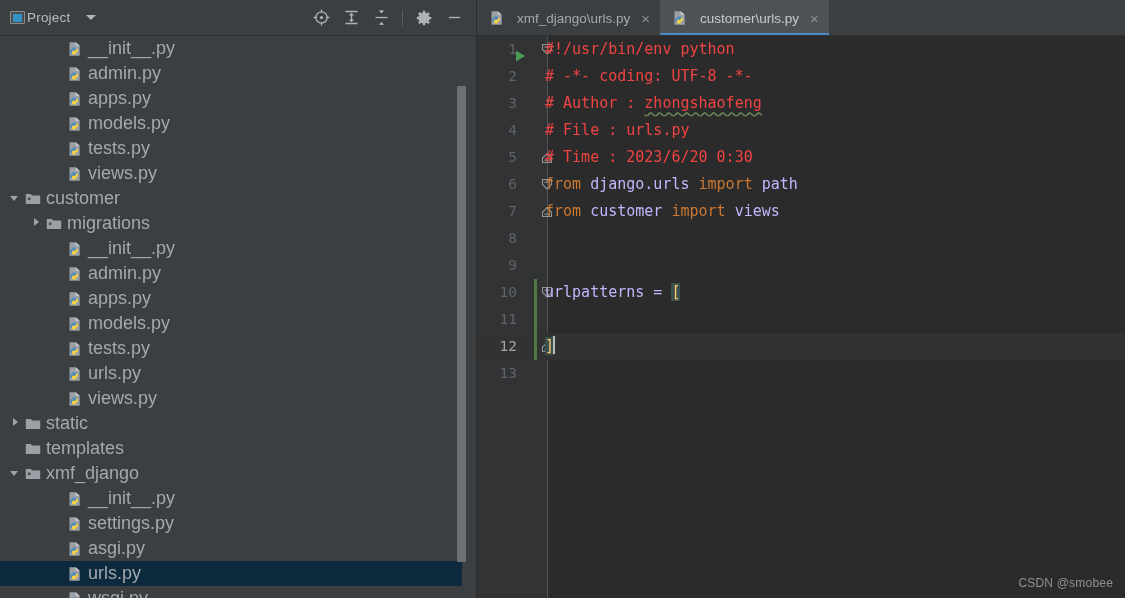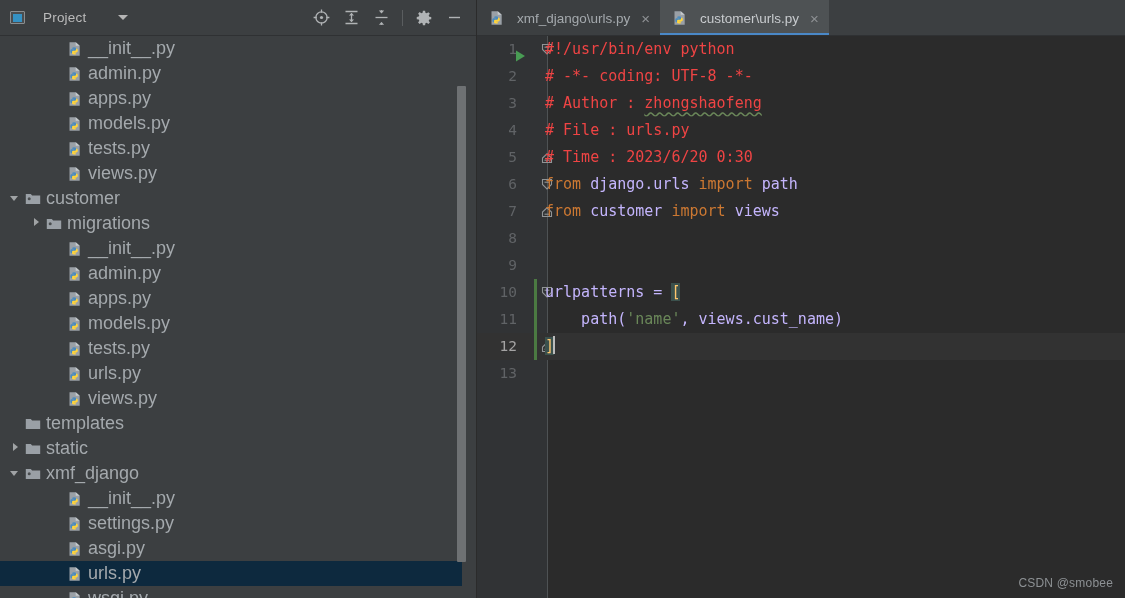--- a/index.html
+++ b/index.html
@@ -18,21 +18,21 @@
     position:absolute; left:0; top:0; width:477px; height:598px;
     background:#3c3f41;
     overflow:hidden;
   }
   #project-toolbar {
     position:relative; height:36px; width:477px;
     background:#3c3f41;
     border-bottom:1px solid #2f3133;
     display:flex; align-items:center;
   }
-  .proj-label-wrap { display:flex; align-items:center; padding-left:10px; gap:18px; }
+  .proj-label-wrap { display:flex; align-items:center; padding-left:10px; gap:2px; }
   .proj-window-icon {
     width:15px; height:13px; background:#4a4d4f; border:1px solid #8a8d8f;
     display:block; position:relative; border-radius:1px;
   }
   .proj-window-icon:after {
     content:""; position:absolute; left:2px; top:2px; right:2px; bottom:1px;
     background:#3592c4;
   }
   .proj-text { color:#bbbbbb; font-size:13.5px; letter-spacing:.2px; }
   .caret-down {
@@ -364,33 +364,33 @@
           <svg class="ficon" width="16" height="16" viewBox="0 0 16 16">
             <path d="M2.5 1.2h6.2l4.0 3.6v10.0H2.5z" fill="#9aa0a6"></path>
             <path d="M8.7 1.2l4.0 3.6H8.7z" fill="#c6cacd"></path>
             <path d="M7.0 6.3c-1.9 0-1.8 0.8-1.8 0.8v0.9h1.9v0.3H4.6s-1.3-0.15-1.3 1.9c0 2.0 1.1 1.95 1.1 1.95h0.7v-0.95s-0.04-1.1 1.05-1.1h1.9s1.0 0.02 1.0-0.97V7.3s0.15-1.0-2.05-1.0zm-1.05 0.6a0.35 0.35 0 110 0.7 0.35 0.35 0 010-0.7z" fill="#4b8bbe"></path>
             <path d="M7.15 13.5c1.9 0 1.8-0.8 1.8-0.8v-0.9H7.05v-0.3h2.5s1.3 0.15 1.3-1.9c0-2.0-1.1-1.95-1.1-1.95h-0.7v0.95s0.04 1.1-1.05 1.1h-1.9s-1.0-0.02-1.0 0.97v1.83s-0.15 1.0 2.05 1.0zm1.05-0.6a0.35 0.35 0 110-0.7 0.35 0.35 0 010 0.7z" fill="#ffd43b"></path>
           </svg>
           <span class="label">views.py</span>
         </div>
         <div class="row">
           <span style="display:inline-block;width:10px"></span>
-          <span class="arrow"></span>
-          <svg class="ficon" width="16" height="14" viewBox="0 0 16 14">
-            <path d="M0.8 2.0h5.0l1.3 1.5h8.1v8.6H0.8z" fill="#9aa0a6"></path>
-          </svg>
-          <span class="label">templates</span>
-        </div>
-        <div class="row">
-          <span style="display:inline-block;width:10px"></span>
           <span class="arrow right"></span>
           <svg class="ficon" width="16" height="14" viewBox="0 0 16 14">
             <path d="M0.8 2.0h5.0l1.3 1.5h8.1v8.6H0.8z" fill="#9aa0a6"></path>
           </svg>
           <span class="label">static</span>
+        </div>
+        <div class="row">
+          <span style="display:inline-block;width:10px"></span>
+          <span class="arrow"></span>
+          <svg class="ficon" width="16" height="14" viewBox="0 0 16 14">
+            <path d="M0.8 2.0h5.0l1.3 1.5h8.1v8.6H0.8z" fill="#9aa0a6"></path>
+          </svg>
+          <span class="label">templates</span>
         </div>
         <div class="row">
           <span style="display:inline-block;width:10px"></span>
           <span class="arrow down"></span>
           <svg class="ficon" width="16" height="14" viewBox="0 0 16 14">
             <path d="M0.8 2.0h5.0l1.3 1.5h8.1v8.6H0.8z" fill="#9aa0a6"></path>
             <circle cx="4.2" cy="6.7" r="1.5" fill="#4a4d4f"></circle>
           </svg>
           <span class="label">xmf_django</span>
         </div>
@@ -507,21 +507,21 @@
           <div class="code-line"><span class="lnum">7</span><span class="gutter-fold"><svg width="12" height="12" viewBox="0 0 12 12" style="margin-top:9px">
                 <path d="M1.5 9.5h9V5L6 0.8 1.5 5z" fill="none" stroke="#919496" stroke-width="1.1"></path>
                 <path d="M3.5 7.2h5" stroke="#919496" stroke-width="1.1"></path>
               </svg></span><span class="code-text"><span class="c-kw">from</span><span class="c-ident"> customer </span><span class="c-kw">import</span><span class="c-ident"> views</span></span></div>
           <div class="code-line"><span class="lnum">8</span><span class="code-text"></span></div>
           <div class="code-line"><span class="lnum">9</span><span class="code-text"></span></div>
           <div class="code-line"><span class="lnum">10</span><span class="gutter-fold"><svg width="12" height="14" viewBox="0 0 12 14" style="margin-top:7px">
                 <path d="M1.5 1.5h9v5L6 11 1.5 6.5z" fill="none" stroke="#919496" stroke-width="1.1"></path>
                 <path d="M3.5 4.2h5" stroke="#919496" stroke-width="1.1"></path>
               </svg></span><span class="changebar" style="top:0;height:27px;"></span><span class="code-text"><span class="c-ident">urlpatterns = </span><span class="c-brkt">[</span></span></div>
-          <div class="code-line"><span class="lnum">11</span><span class="changebar" style="top:0;height:27px;"></span><span class="code-text"><span class="c-ident">    path(</span><span class="c-str">'name'</span><span class="c-ident">, views.cust_name)</span></span></div>
+          <div class="code-line"><span class="lnum">11</span><span class="changebar" style="top:0;height:27px;"></span></div>
           <div class="code-line caret-row"><span class="lnum current">12</span><span class="gutter-fold"><svg width="12" height="12" viewBox="0 0 12 12" style="margin-top:9px">
                 <path d="M1.5 9.5h9V5L6 0.8 1.5 5z" fill="none" stroke="#919496" stroke-width="1.1"></path>
                 <path d="M3.5 7.2h5" stroke="#919496" stroke-width="1.1"></path>
               </svg></span><span class="changebar" style="top:0;height:27px;"></span><span class="code-text"><span class="c-brkt">]</span><span class="caret"></span></span></div>
           <div class="code-line"><span class="lnum">13</span><span class="code-text"></span></div>
         </div>
     </div>
   </div>
 
   <div id="watermark">CSDN @smobee</div>

